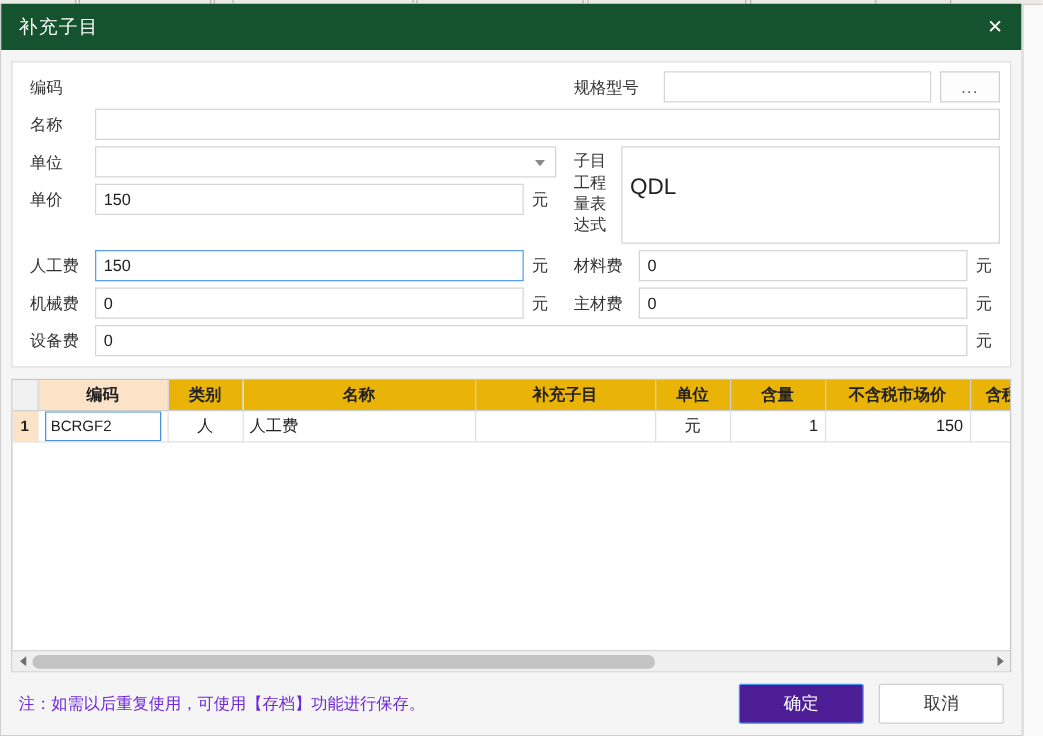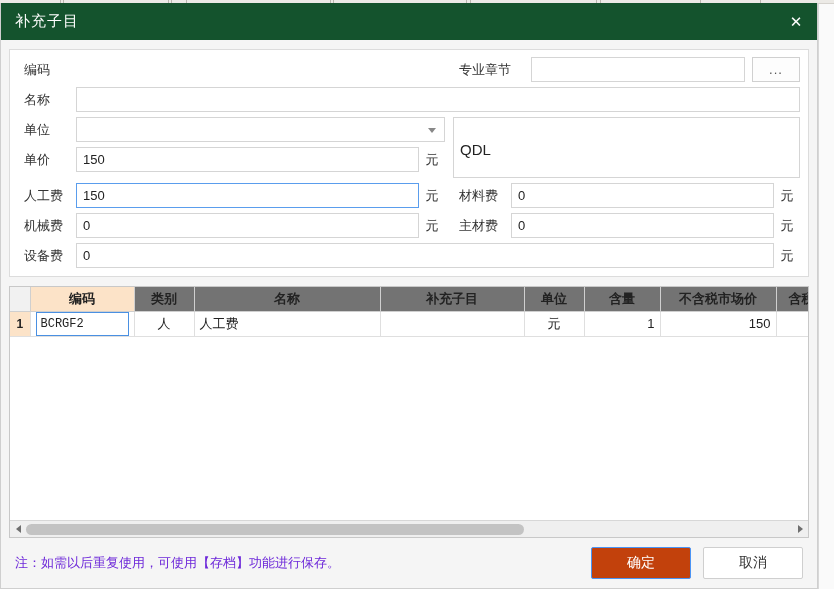--- a/index.html
+++ b/index.html
@@ -125,24 +125,24 @@
   .dots-btn {
     width: 48px; height: 25px; flex: none;
     margin-left: 7px;
     border: 1px solid #d0d0d0; background: #fdfdfd;
     display: flex; align-items: center; justify-content: center;
     font-size: 13px; color: #555; letter-spacing: 1px;
     cursor: pointer;
   }
 
   .f-textarea {
-    height: 61px; flex: 1 1 auto; min-width: 0;
+    height: 78px; flex: 1 1 auto; min-width: 0;
     border: 1px solid #d5d5d5; background: #fff;
     padding: 4px 6px;
-    font-size: 15px; color: #222;
+    font-size: 18px; color: #222;
     font-family: "Liberation Sans", "DejaVu Sans", sans-serif;
     line-height: 55px;
     resize: none; outline: none; overflow: hidden;
   }
 
   .col-left  { display: flex; align-items: flex-start; width: 427px; flex: none; }
   .col-right { display: flex; align-items: flex-start; flex: 1 1 auto; min-width: 0; }
 
   .spacer-mid { width: 8px; flex: none; }
 
@@ -162,21 +162,21 @@
     position: relative;
   }
 
   table.grid {
     border-collapse: collapse;
     table-layout: fixed;
     width: 830px;
     font-size: 13px;
   }
   table.grid th {
-    background: #737373;
+    background: #eab308;
     border-right: 1px solid #cfcfcf;
     border-bottom: 1px solid #cfcfcf;
     height: 24px;
     font-weight: bold;
     color: #222;
     font-size: 13px;
     text-align: center;
     padding: 0 3px;
     white-space: nowrap;
     overflow: hidden;
@@ -206,21 +206,21 @@
   }
   td.cell-selected {
     padding: 0;
   }
   td.cell-selected .sel-box {
     border: 1px solid #4a90e2;
     height: 24px;
     line-height: 22px;
     padding: 0 4px;
     background: #fff;
-    font-family: Liberation Mono, monospace;
+    font-family: Liberation Sans, sans-serif;
     font-size: 12px;
     overflow: hidden;
   }
   td.num { text-align: right; }
   td.ctr { text-align: center; }
 
   #grid-blank { background: #ffffff; }
 
   
   #hscroll {
@@ -271,21 +271,21 @@
   }
   .dlg-btn {
     width: 100px; height: 32px;
     margin-left: 12px; flex: none;
     display: flex; align-items: center; justify-content: center;
     font-size: 14px;
     cursor: pointer;
     border-radius: 2px;
   }
   .dlg-btn.primary {
-    background: #c2410c; color: #ffffff; border: 1px solid #4a94f5;
+    background: #4c1d95; color: #ffffff; border: 1px solid #4a94f5;
   }
   .dlg-btn.secondary {
     background: #ffffff; color: #333; border: 1px solid #cfcfcf;
   }
 </style>
 </head>
 <body>
 
 <div id="bg-app">
   <div id="bg-ribbon">
@@ -332,21 +332,21 @@
   <div id="dialog-body">
 
     <div id="form-panel">
 
       <div class="form-row">
         <div class="col-left">
           <span class="f-label">编码</span>
         </div>
         <div class="spacer-mid"></div>
         <div class="col-right">
-          <span class="f-label" style="width:78px">专业章节</span>
+          <span class="f-label" style="width:78px">规格型号</span>
           <input class="f-input" type="text" value="" style="">
           <div class="dots-btn">...</div>
         </div>
       </div>
 
       <div class="form-row">
         <span class="f-label">名称</span>
         <input class="f-input" type="text" value="" style="">
       </div>
 
@@ -360,20 +360,21 @@
             </div>
           </div>
           <div style="display:flex; align-items:flex-end;">
             <span class="f-label">单价</span>
             <input class="f-input" type="text" value="150" style="">
             <span class="f-unit">元</span>
           </div>
         </div>
         <div class="spacer-mid"></div>
         <div class="col-right">
+          <span class="f-label multi">子目工程量表达式</span>
           <textarea class="f-textarea" style="">QDL</textarea>
         </div>
       </div>
 
       <div class="form-row">
         <div class="col-left">
           <span class="f-label">人工费</span>
           <input class="f-input focused" type="text" value="150" style="">
           <span class="f-unit">元</span>
         </div>

